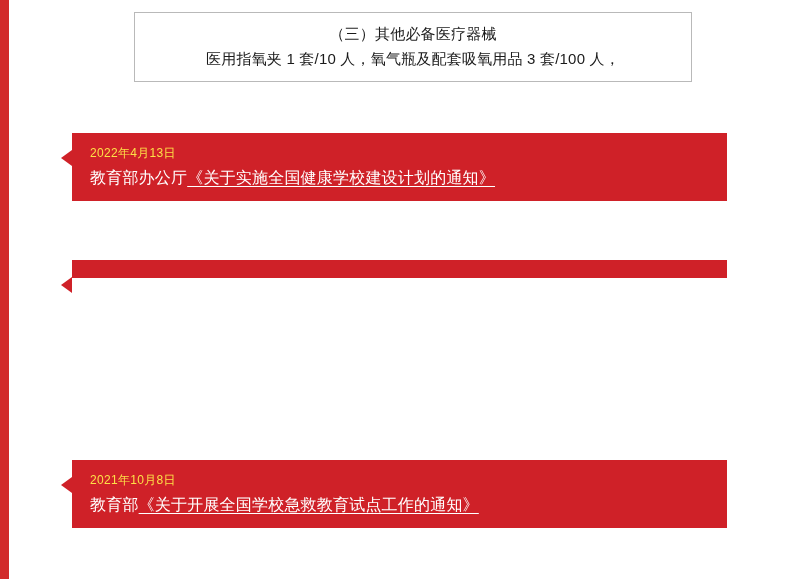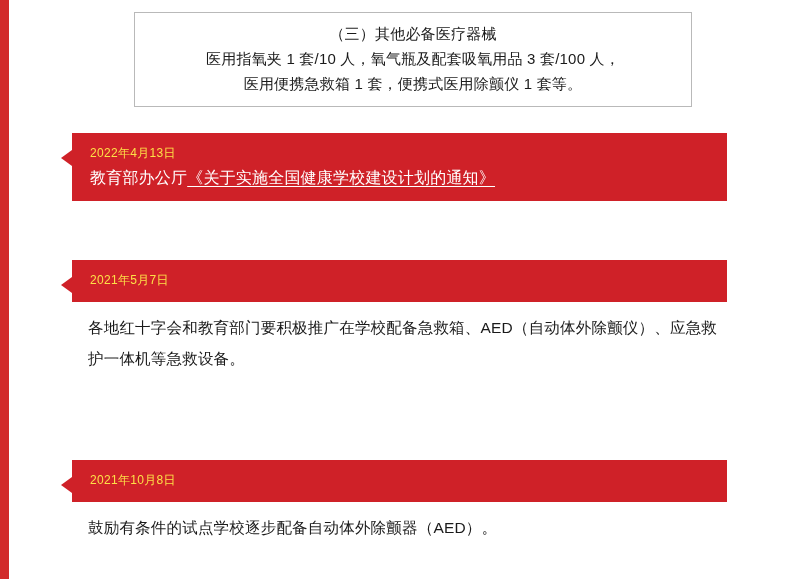--- a/index.html
+++ b/index.html
@@ -125,39 +125,38 @@
 </head>
 <body>
 
 <div class="left-rail"></div>
 
 <div class="page">
 
   <div class="note-box">
     <div class="note-line first">（三）其他必备医疗器械</div>
     <div class="note-line">医用指氧夹 1 套/10 人，氧气瓶及配套吸氧用品 3 套/100 人，</div>
-    <div class="note-line">医用便携急救箱 1 套，便携式医用除颤仪 1 套等。</div>
   </div>
 
   <div class="entry" id="entry-0">
     <div class="banner">
       <div class="banner-date">2022年4月13日</div>
       <div class="banner-title">
         <span class="org">教育部办公厅</span><span class="doc">《关于实施全国健康学校建设计划的通知》</span>
       </div>
     </div>
   </div>
 
   <div class="entry" id="entry-1">
     <div class="banner">
-      <div class="banner-date">2021年5月7日</div>
     </div>
-    <div class="body-text">各地红十字会和教育部门要积极推广在学校配备急救箱、AED（自动体外除颤仪）、应急救护一体机等急救设备。</div>
   </div>
 
   <div class="entry" id="entry-2">
     <div class="banner">
       <div class="banner-date">2021年10月8日</div>
+      <div class="banner-title">
+        <span class="org">教育部</span><span class="doc">《关于开展全国学校急救教育试点工作的通知》</span>
+      </div>
     </div>
-    <div class="body-text">鼓励有条件的试点学校逐步配备自动体外除颤器（AED）。</div>
   </div>
 
 </div>
 
 </body></html>

